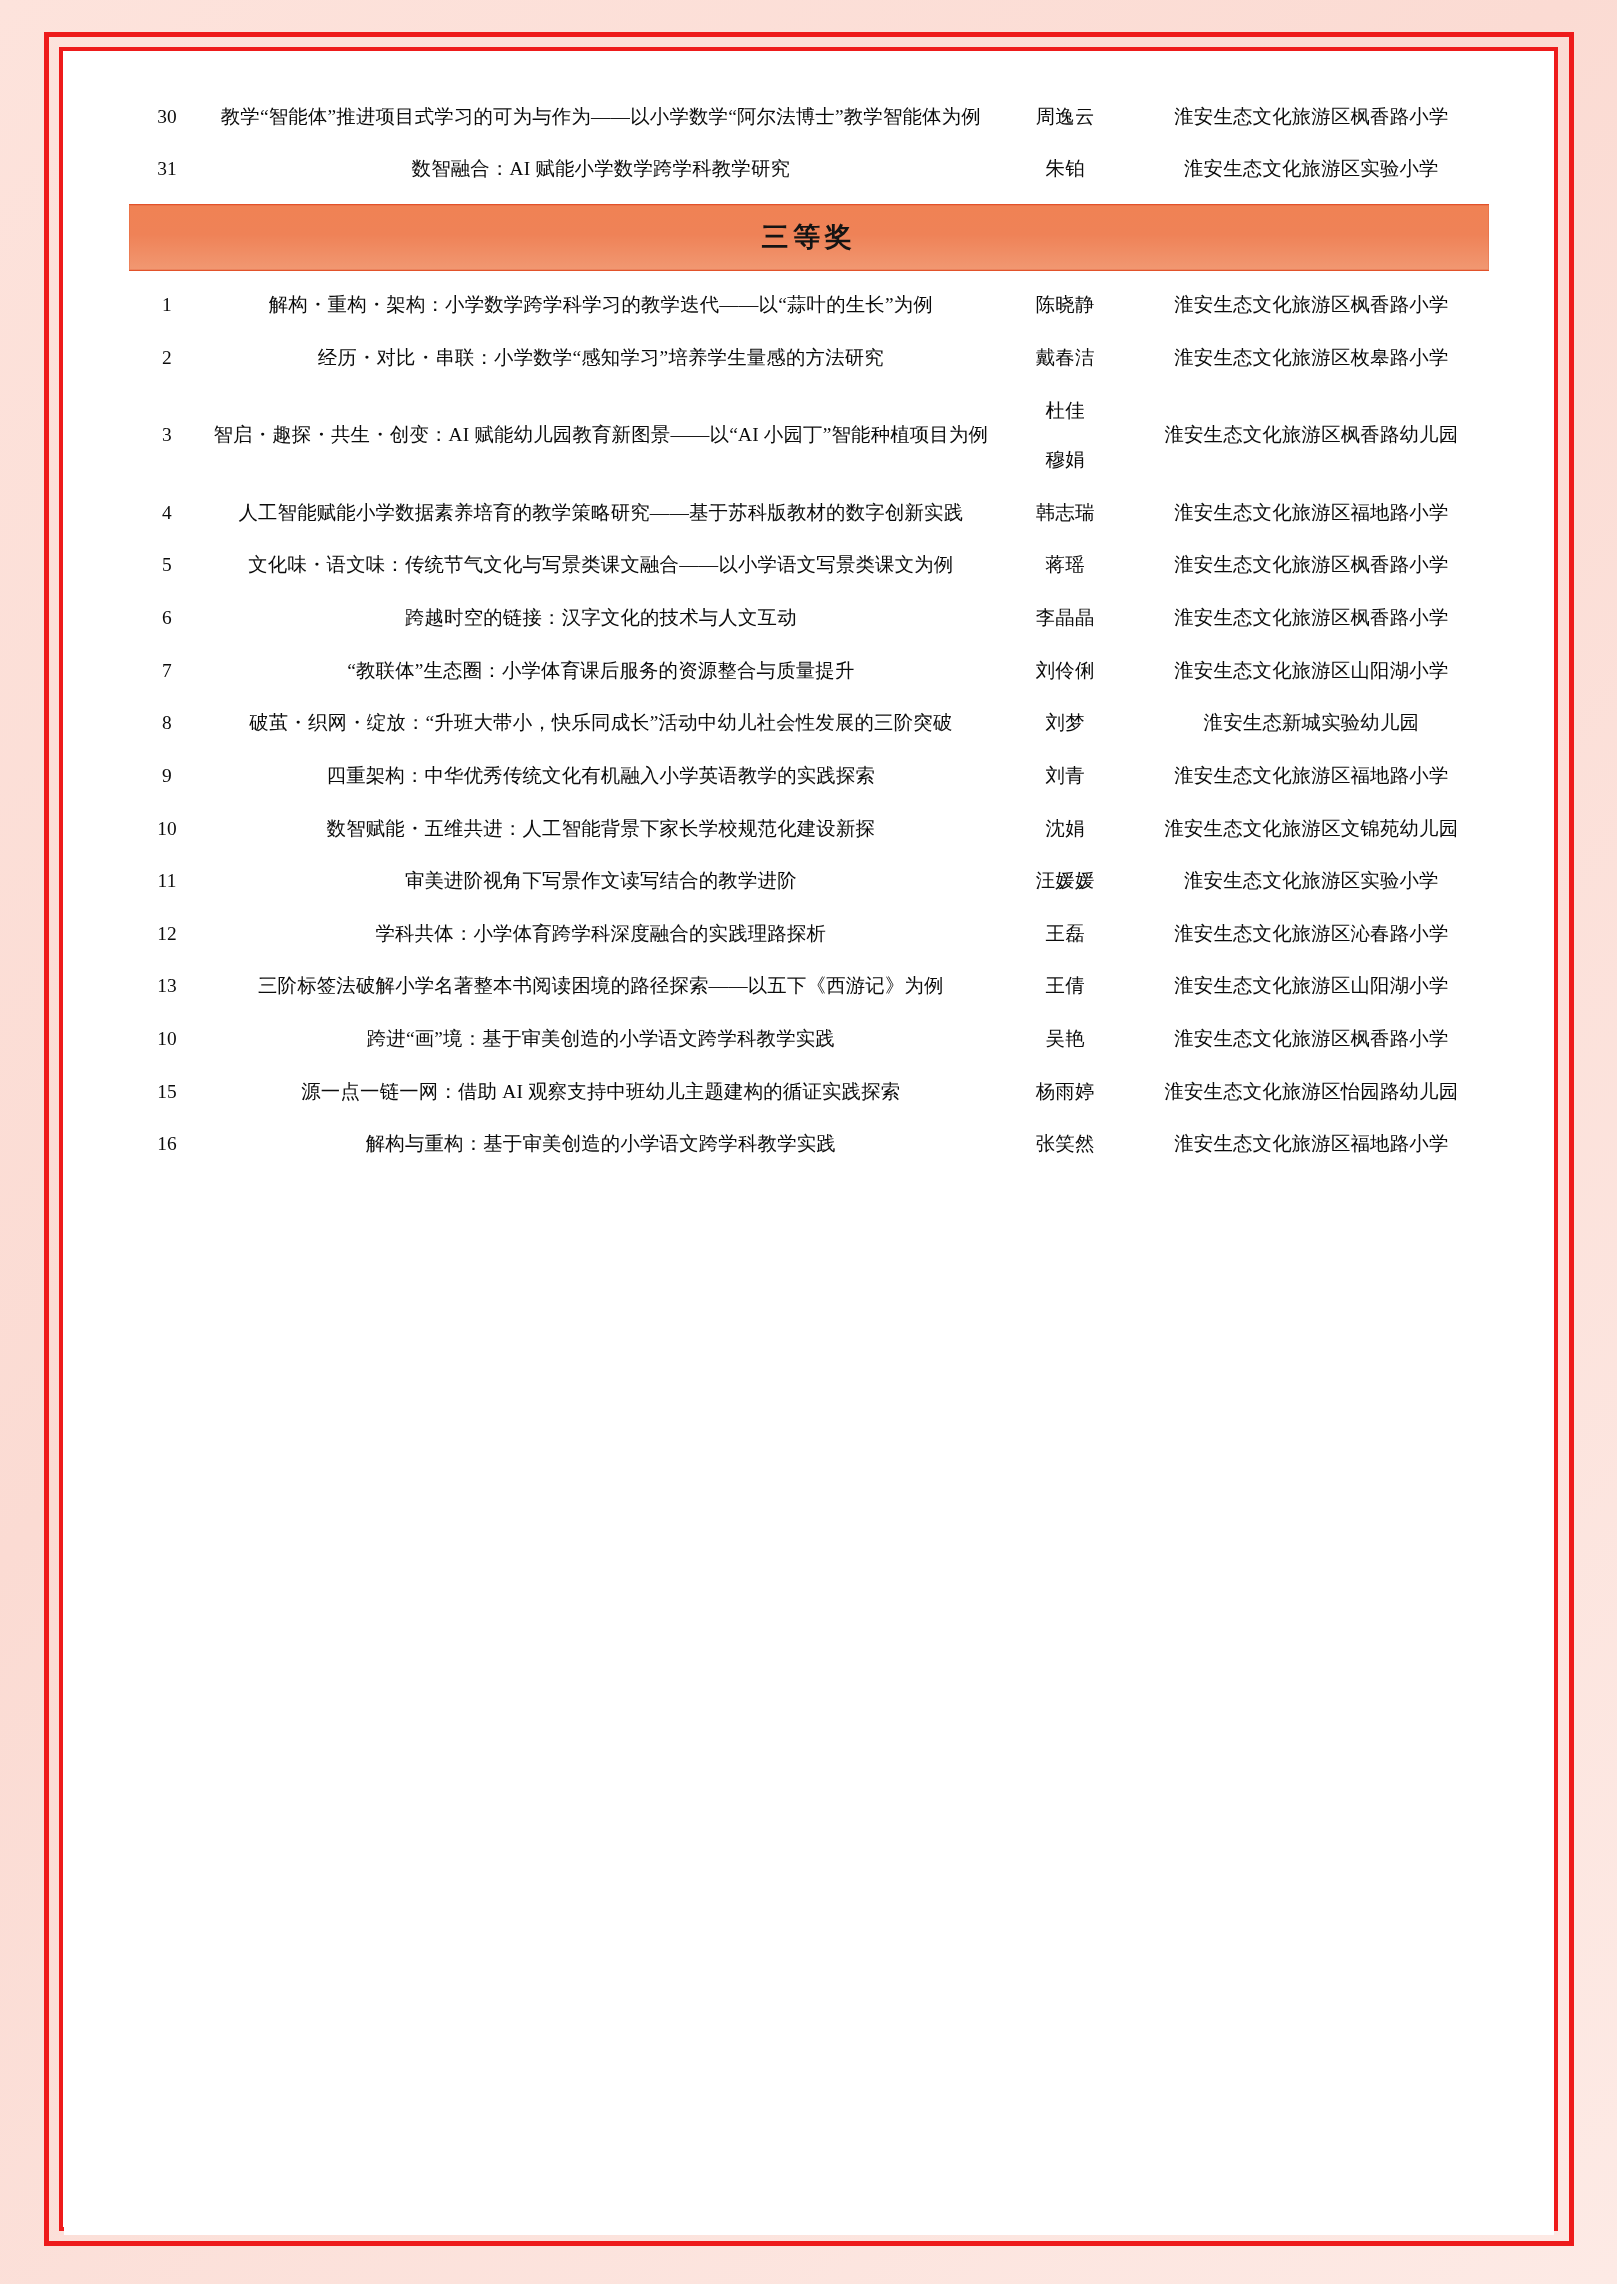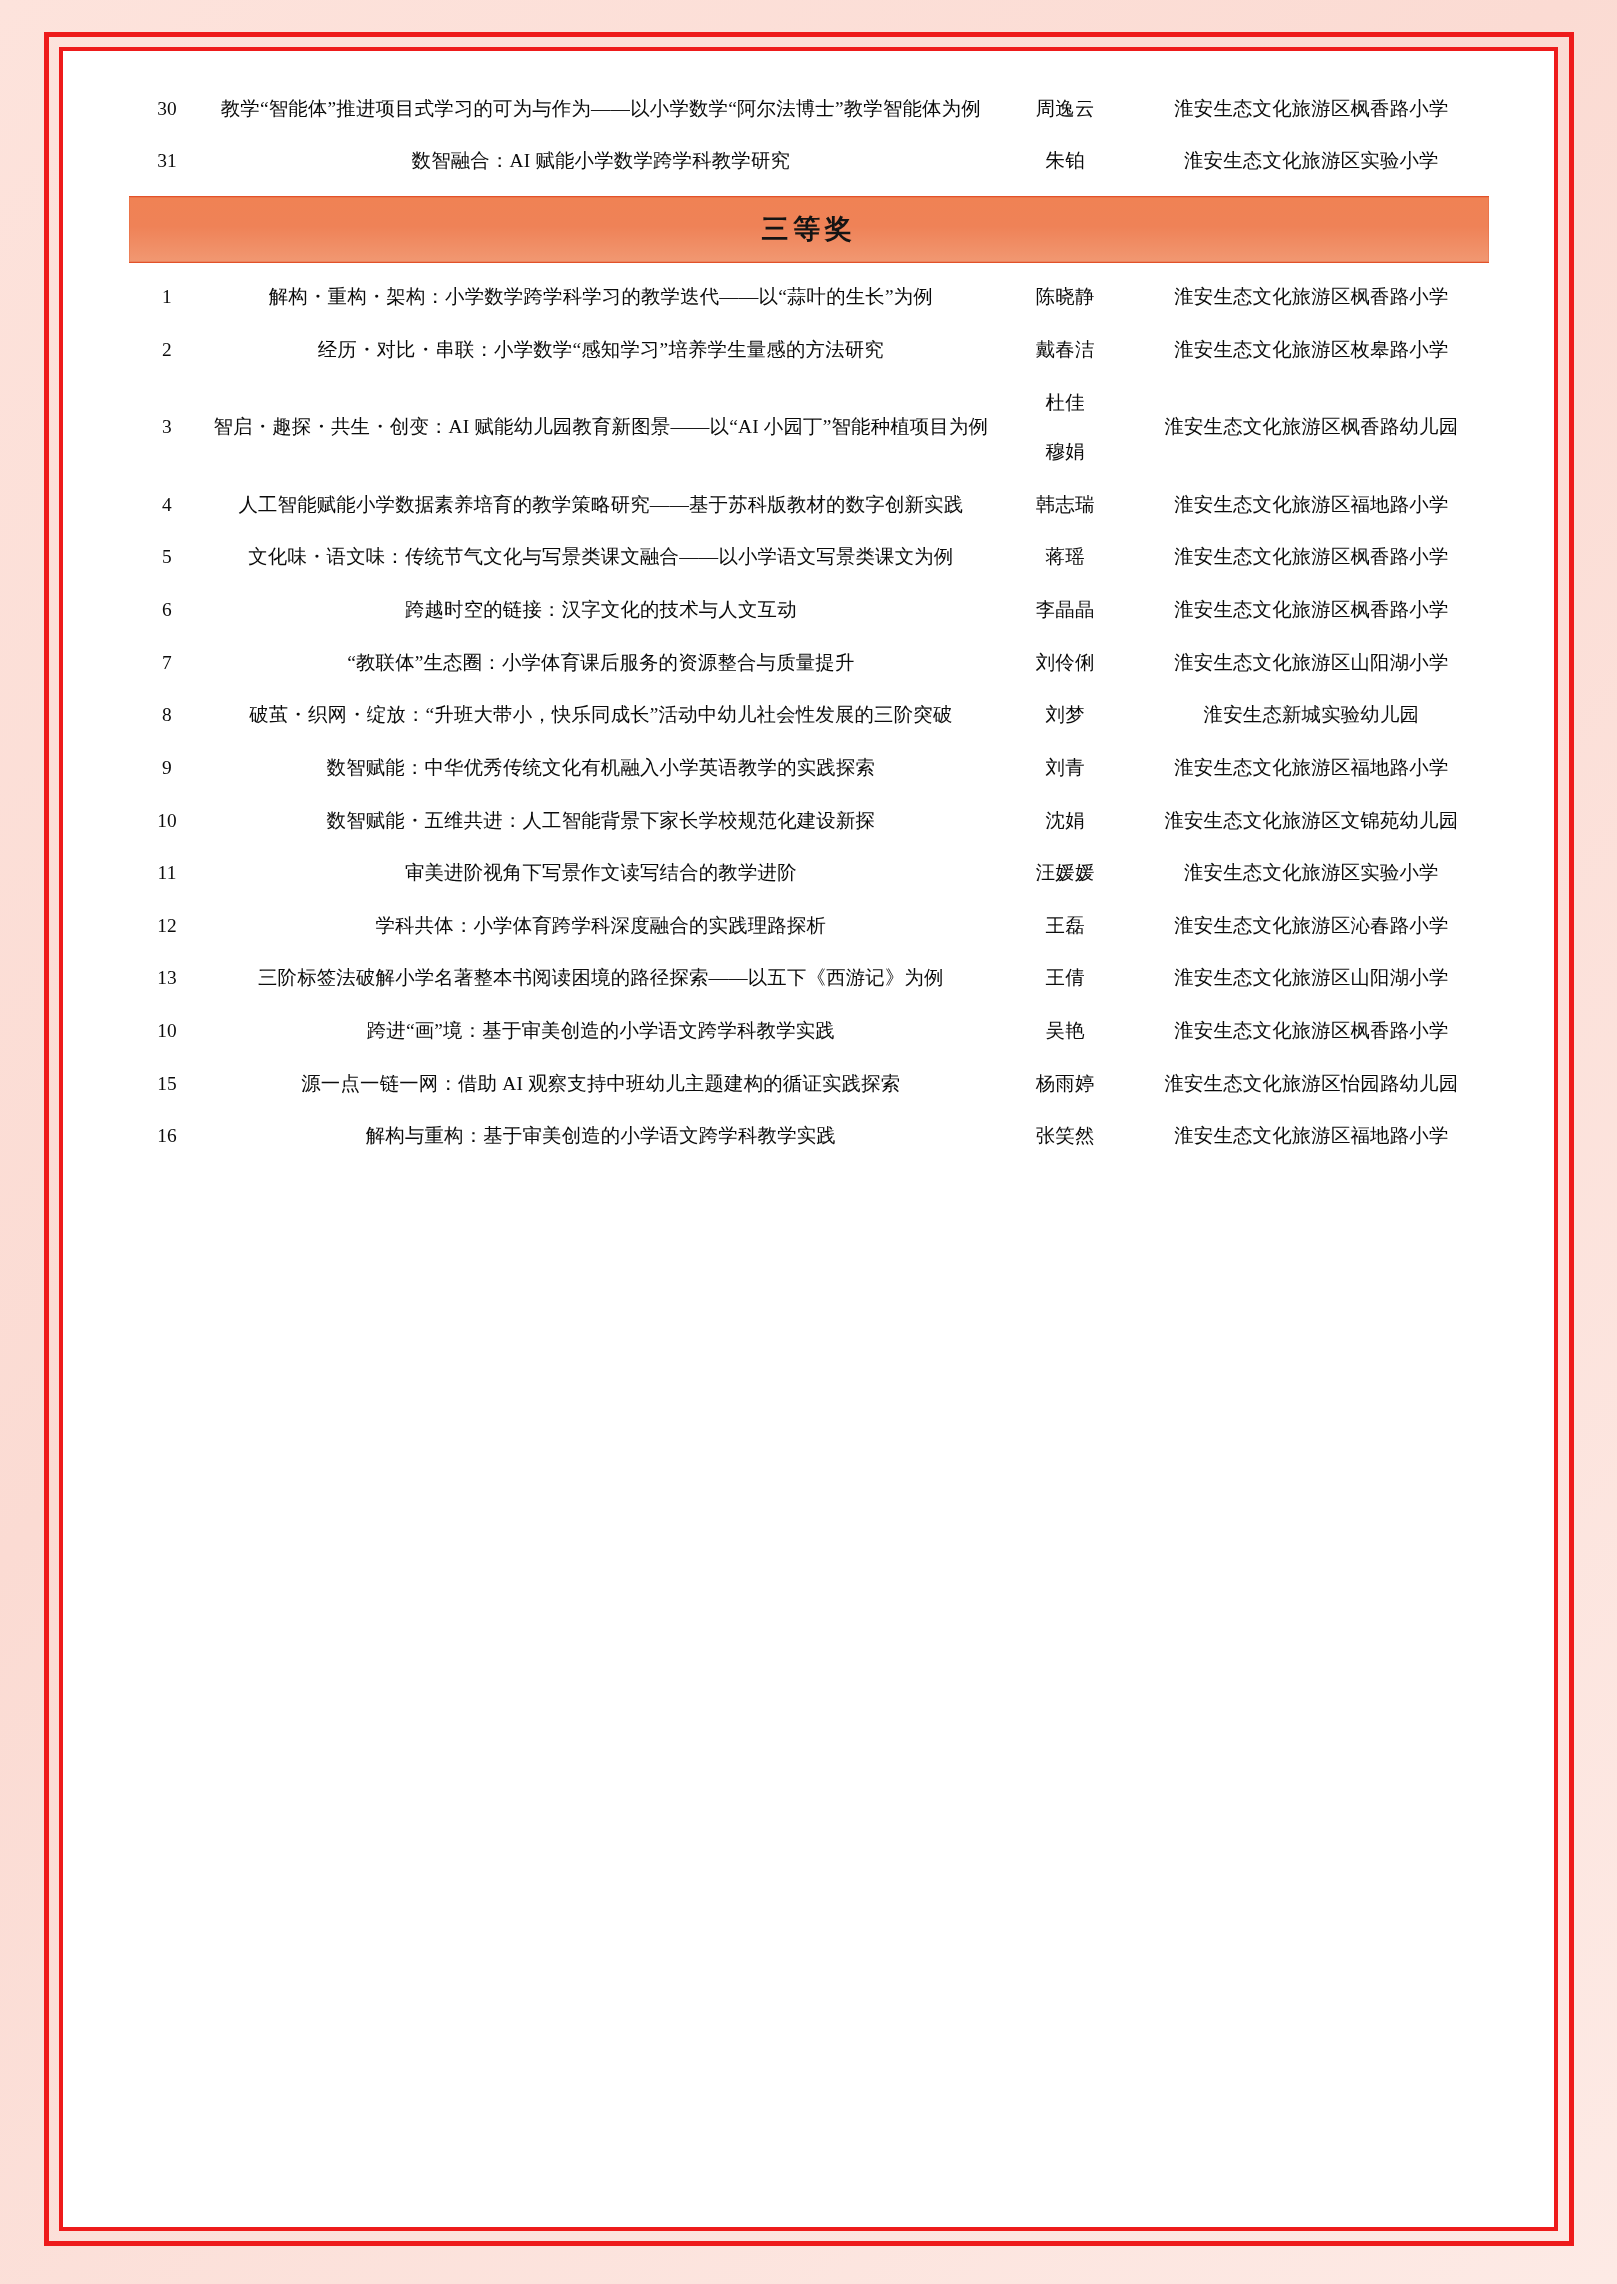--- a/index.html
+++ b/index.html
@@ -37,21 +37,21 @@
     width: 1499px;
     height: 2184px;
     border: 4.6px solid #ee1b1b;
     background: #ffffff;
     box-sizing: border-box;
   }
 
   
   #content {
     position: absolute;
-    left: 64px; top: 52px;
+    left: 64px; top: 60px;
     width: 1490px;
     height: 2175px;
     background: #fff;
     box-sizing: border-box;
     overflow: hidden;
   }
   table.award-table {
     width: 1360px;
     margin: 0 auto;
     border-collapse: collapse;
@@ -208,21 +208,21 @@
           <tr>
             <td class="idx">8</td>
             <td class="title">破茧・织网・绽放：“升班大带小，快乐同成长”活动中幼儿社会性发展的三阶突破</td>
             <td class="author">
               <span class="au-line">刘梦</span>
             </td>
             <td class="school">淮安生态新城实验幼儿园</td>
           </tr>
           <tr>
             <td class="idx">9</td>
-            <td class="title">数智赋能：中华优秀传统文化有机融入小学英语教学的实践探索</td>
+            <td class="title">四重架构：中华优秀传统文化有机融入小学英语教学的实践探索</td>
             <td class="author">
               <span class="au-line">刘青</span>
             </td>
             <td class="school">淮安生态文化旅游区福地路小学</td>
           </tr>
           <tr>
             <td class="idx">10</td>
             <td class="title">数智赋能・五维共进：人工智能背景下家长学校规范化建设新探</td>
             <td class="author">
               <span class="au-line">沈娟</span>

